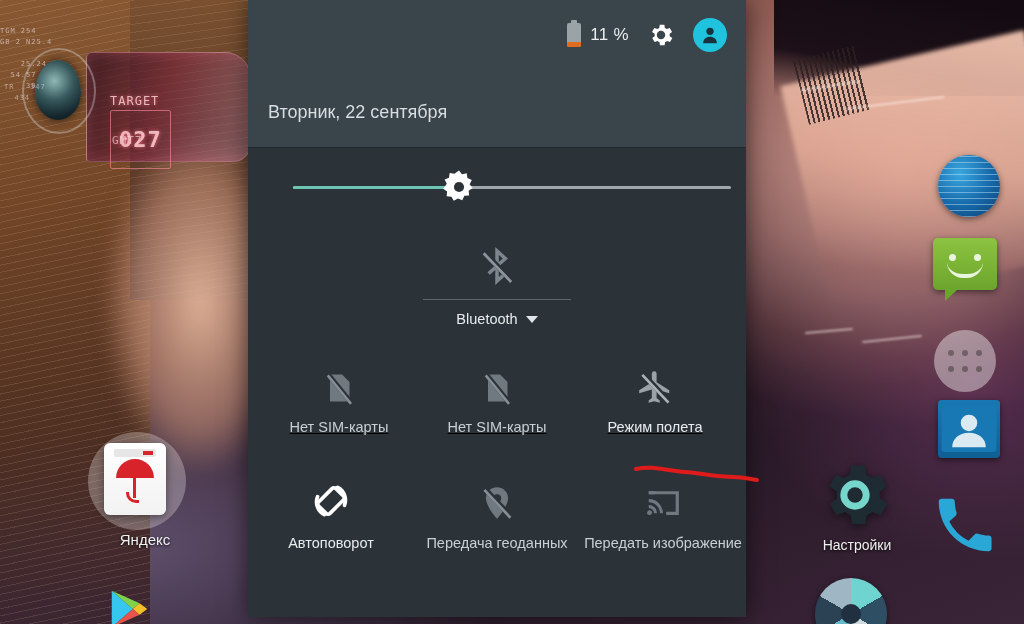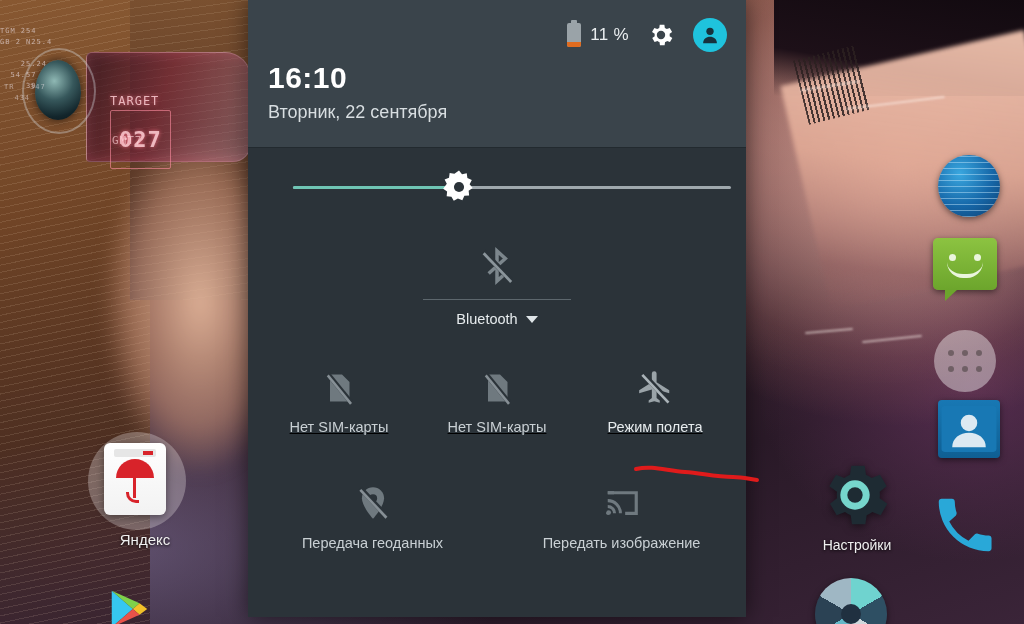--- a/index.html
+++ b/index.html
@@ -385,21 +385,20 @@
           <path fill="#ffffff" d="M19.4 13a7.8 7.8 0 0 0 0-2l2.1-1.6-2-3.5-2.5 1a7.7 7.7 0 0 0-1.7-1l-.4-2.7h-4l-.4 2.7c-.6.25-1.2.6-1.7 1l-2.5-1-2 3.5L6.6 11a7.8 7.8 0 0 0 0 2l-2.1 1.6 2 3.5 2.5-1c.5.4 1.1.75 1.7 1l.4 2.7h4l.4-2.7c.6-.25 1.2-.6 1.7-1l2.5 1 2-3.5-2.3-1.6zM12 15.6A3.6 3.6 0 1 1 15.6 12 3.6 3.6 0 0 1 12 15.6z"></path>
         </svg>
       </span>
       <span id="avatar">
         <svg width="22" height="22" viewBox="0 0 24 24">
           <circle cx="12" cy="8" r="4" fill="#17323c"></circle>
           <path d="M4.5 21c0-4.5 3.4-7 7.5-7s7.5 2.5 7.5 7z" fill="#17323c"></path>
         </svg>
       </span>
     </div>
-    <div id="clock">16:10</div>
     <div id="date">Вторник, 22 сентября</div>
   </div>
 
   <div id="brightness-row">
     <div id="bright-track">
       <div id="bright-fill" style="width: 37%;"></div>
     </div>
     <div id="bright-thumb">
       <svg width="38" height="38" viewBox="0 0 24 24">
         <path fill="#ffffff" d="M12 1.5l1.9 2.4 3-.6.4 3 2.8 1.2-1.4 2.7 1.9 2.4-2.5 1.7.3 3-3 .3-1.3 2.8-2.8-1.2-2.6 1.5-1.5-2.6-3-.3.3-3-2.5-1.7L4.3 10 2.9 7.3l2.8-1.2.4-3 3 .6z"></path>
@@ -453,20 +452,30 @@
           <path fill="#9aa3a8" d="M21 16v-2l-8-5V3.5a1.5 1.5 0 0 0-3 0V9l-8 5v2l8-2.5V19l-2 1.5V22l3.5-1 3.5 1v-1.5L13 19v-5.5z"></path>
           <line x1="4" y1="3.2" x2="20.5" y2="20.8" stroke="#2b3339" stroke-width="3.2"></line>
           <line x1="4" y1="4.3" x2="20.5" y2="21.9" stroke="#aab3b8" stroke-width="1.7"></line>
         </svg>
       </span>
       <div class="tile-label">Режим полета</div>
     </div>
   </div>
 
   <div class="tile-row" id="row-misc">
+    <div class="tile">
+      <span class="tile-icon">
+        <svg width="42" height="42" viewBox="0 0 24 24">
+          <rect x="7.4" y="5" width="9.2" height="14" rx="1.6" fill="none" stroke="#ffffff" stroke-width="2.1" transform="rotate(45 12 12)"></rect>
+          <path fill="none" stroke="#ffffff" stroke-width="2.1" stroke-linecap="round" d="M4.3 9.5A8.2 8.2 0 0 0 8.2 19.8"></path>
+          <path fill="none" stroke="#ffffff" stroke-width="2.1" stroke-linecap="round" d="M19.7 14.5A8.2 8.2 0 0 0 15.8 4.2"></path>
+        </svg>
+      </span>
+      <div class="tile-label">Автоповорот</div>
+    </div>
     <div class="tile">
       <span class="tile-icon">
         <svg width="38" height="38" viewBox="0 0 24 24">
           <path fill="#6f797f" d="M12 2a7 7 0 0 0-7 7c0 5.2 7 13 7 13s7-7.8 7-13a7 7 0 0 0-7-7z"></path>
           <circle cx="12" cy="9" r="2.6" fill="#2b3339"></circle>
           <line x1="4" y1="2.6" x2="20.5" y2="20.2" stroke="#2b3339" stroke-width="3.2"></line>
           <line x1="4" y1="3.7" x2="20.5" y2="21.3" stroke="#868f95" stroke-width="1.7"></line>
         </svg>
       </span>
       <div class="tile-label dim">Передача геоданных</div>

